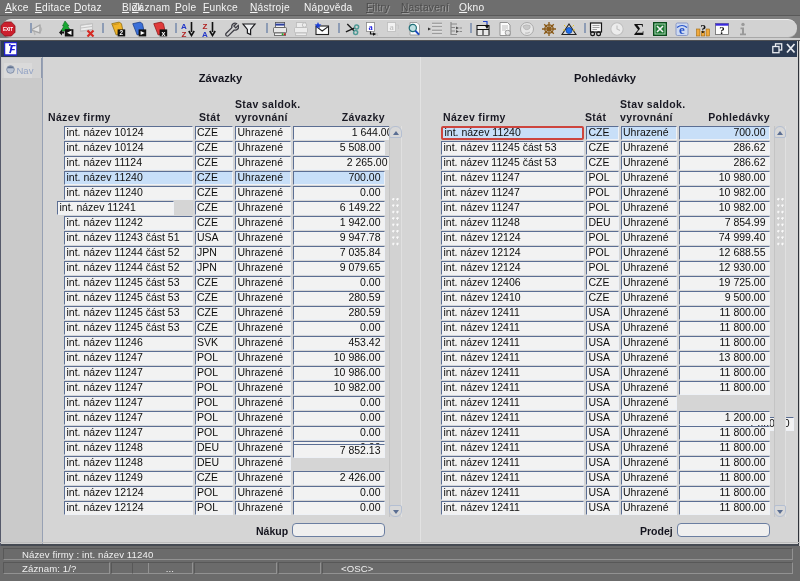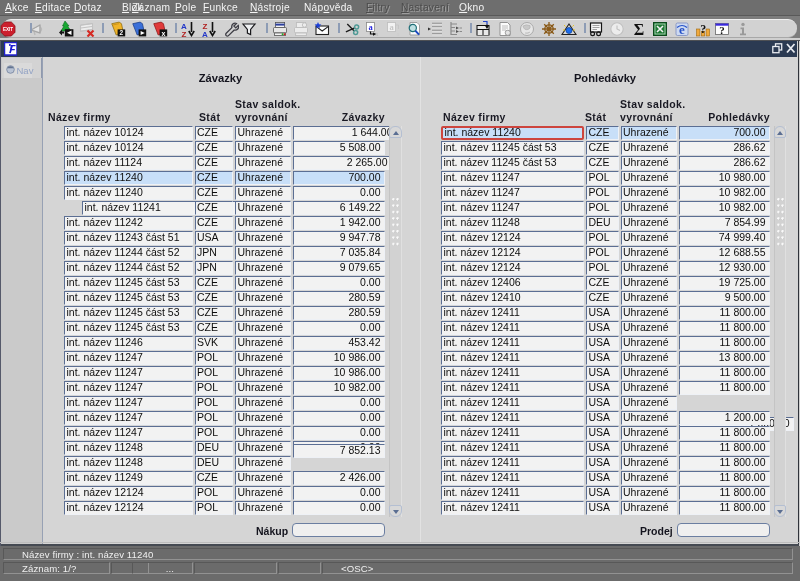--- a/index.html
+++ b/index.html
@@ -407,21 +407,21 @@
 <div class="c" style="left:235px;top:155.6px;width:56px">Uhrazené</div>
 <div class="c r" style="left:293px;top:155.6px;width:99px">2 265.00</div>
 <div class="c hl" style="left:64px;top:170.6px;width:128.5px">int. název 11240</div>
 <div class="c hl" style="left:194.5px;top:170.6px;width:38.5px">CZE</div>
 <div class="c hl" style="left:235px;top:170.6px;width:56px">Uhrazené</div>
 <div class="c hl r" style="left:293px;top:170.6px;width:92px">700.00</div>
 <div class="c" style="left:64px;top:185.7px;width:128.5px">int. název 11240</div>
 <div class="c" style="left:194.5px;top:185.7px;width:38.5px">CZE</div>
 <div class="c" style="left:235px;top:185.7px;width:56px">Uhrazené</div>
 <div class="c r" style="left:293px;top:185.7px;width:92px">0.00</div>
-<div class="c" style="left:82px;top:200.7px;width:155px">int. název 11241</div>
+<div class="c" style="left:57px;top:200.7px;width:117px">int. název 11241</div>
 <div class="c" style="left:194.5px;top:200.7px;width:38.5px">CZE</div>
 <div class="c" style="left:235px;top:200.7px;width:56px">Uhrazené</div>
 <div class="c r" style="left:293px;top:200.7px;width:92px">6 149.22</div>
 <div class="c" style="left:64px;top:215.7px;width:128.5px">int. název 11242</div>
 <div class="c" style="left:194.5px;top:215.7px;width:38.5px">CZE</div>
 <div class="c" style="left:235px;top:215.7px;width:56px">Uhrazené</div>
 <div class="c r" style="left:293px;top:215.7px;width:92px">1 942.00</div>
 <div class="c" style="left:64px;top:230.8px;width:128.5px">int. název 11243 část 51</div>
 <div class="c" style="left:194.5px;top:230.8px;width:38.5px">USA</div>
 <div class="c" style="left:235px;top:230.8px;width:56px">Uhrazené</div>

